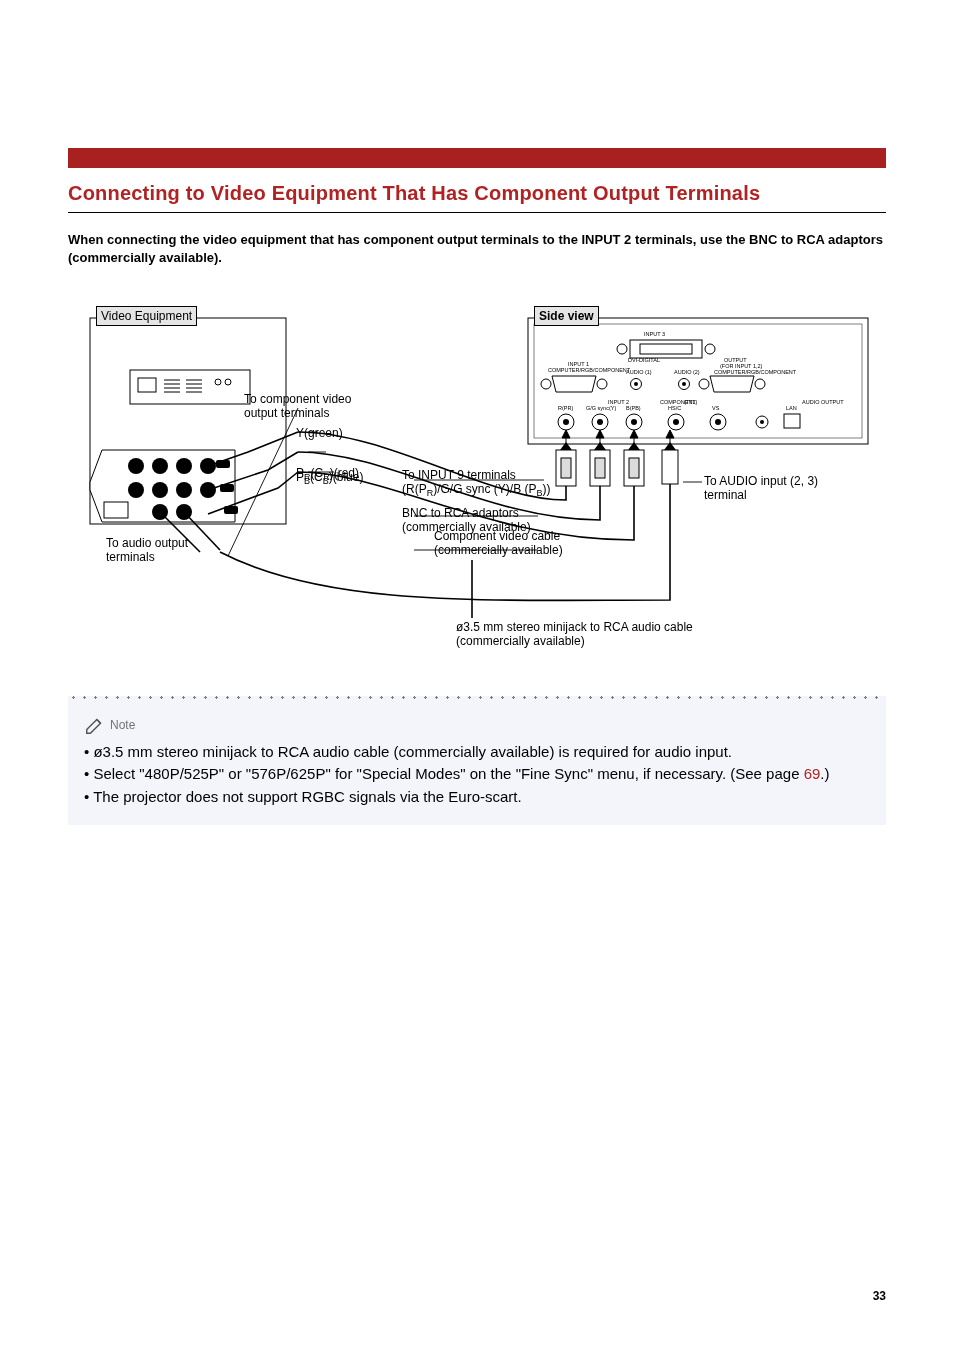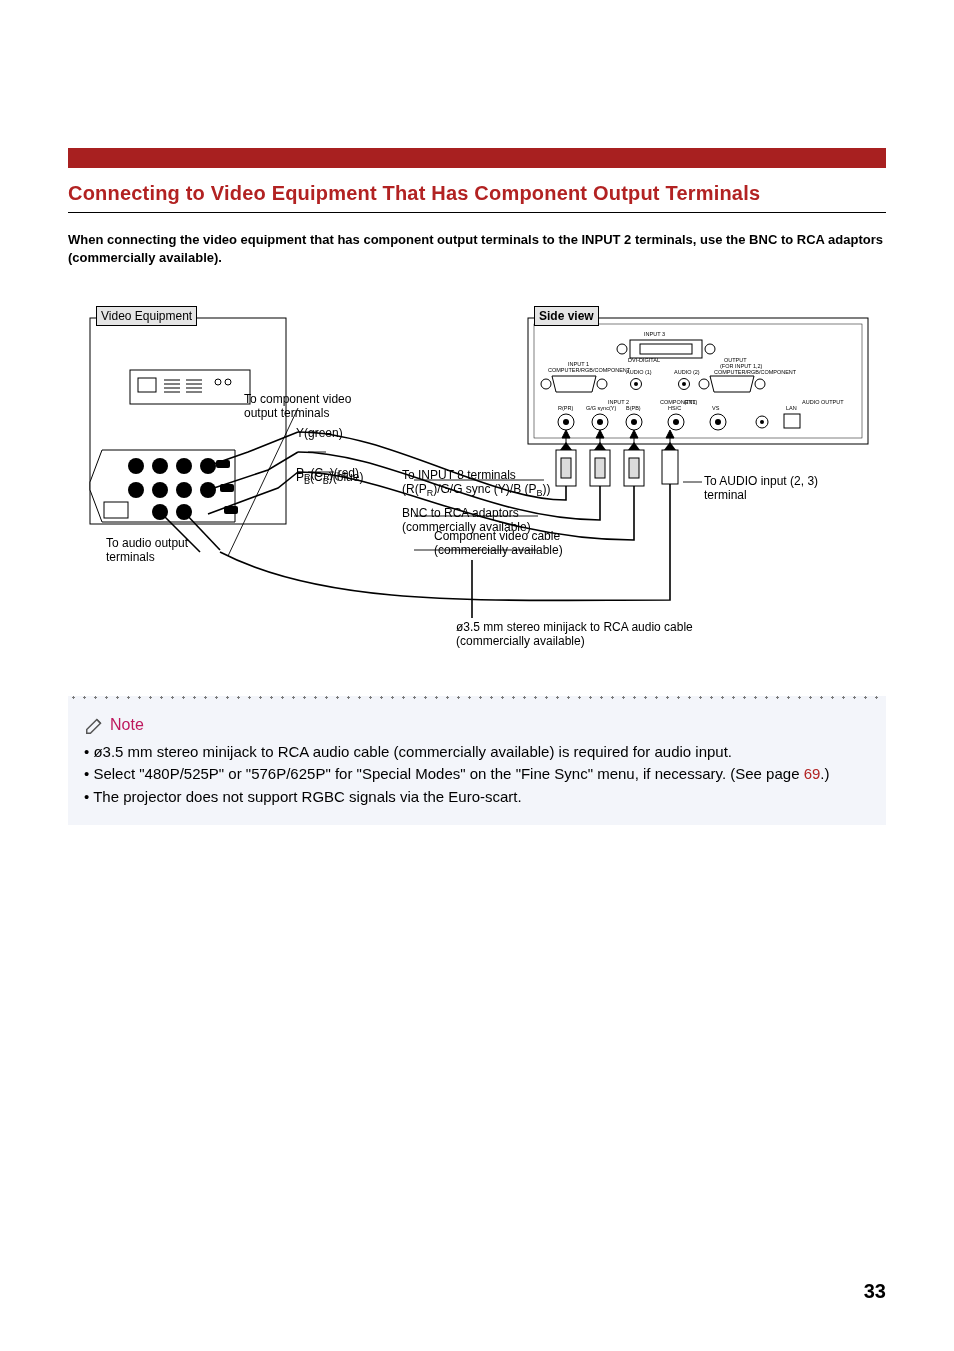--- a/index.html
+++ b/index.html
@@ -81,22 +81,22 @@
     display: flex;
     align-items: center;
     gap: 4px;
     margin: 6px 0 6px 0;
   }
   .note-icon {
     width: 22px;
     height: 22px;
   }
   .note-head-text {
-    color: #be185d;
-    font-size: 16px;
+    color: #737373;
+    font-size: 12px;
     font-weight: 500;
   }
   .note-list {
     font-size: 15px;
     line-height: 1.35;
     margin: 0;
     padding: 0;
   }
   .note-list li {
     list-style: none;
@@ -109,21 +109,21 @@
   }
   .pageref {
     color: #b22222;
     font-weight: normal;
   }
   .pagenum {
     position: absolute;
     bottom: 48px;
     right: 68px;
     font-weight: bold;
-    font-size: 20px;
+    font-size: 12px;
   }
   .sub {
     font-size: 9px;
     vertical-align: sub;
   }
 </style>
 </head>
 <body>
 
 <div class="page">
@@ -317,21 +317,21 @@
 
     <div class="label" style="left:228px; top:126px;">Y(green)</div>
     <div class="label" style="left:228px; top:140px;margin-top:30px;">
       <span>P</span><span class="sub">B</span><span>(C</span><span class="sub">B</span><span>)(blue)</span>
     </div>
     <div class="label" style="left:228px; top:166px;">
       <span>P</span><span class="sub">R</span><span>(C</span><span class="sub">R</span><span>)(red)</span>
     </div>
 
     <div class="label" style="left:334px; top:168px; width:150px;">
-      <span>To INPUT 8 terminals (R(P</span><span class="sub">R</span><span>)/G/G sync (Y)/B (P</span><span class="sub">B</span><span>))</span>
+      <span>To INPUT 9 terminals (R(P</span><span class="sub">R</span><span>)/G/G sync (Y)/B (P</span><span class="sub">B</span><span>))</span>
     </div>
 
     <div class="label" style="left:334px; top:206px; width:150px;">BNC to RCA adaptors (commercially available)</div>
     <div class="label" style="left:334px; top:229px; width:160px;margin-left:32px;">Component video cable (commercially available)</div>
 
     <div class="label" style="left:38px; top:236px; width:110px;">To audio output terminals</div>
 
     <div class="label" style="left:636px; top:174px; width:140px;">To AUDIO input (2, 3) terminal</div>
 
     <div class="label" style="left:388px; top:320px; width:280px; text-align:left;">ø3.5 mm stereo minijack to RCA audio cable (commercially available)</div>

